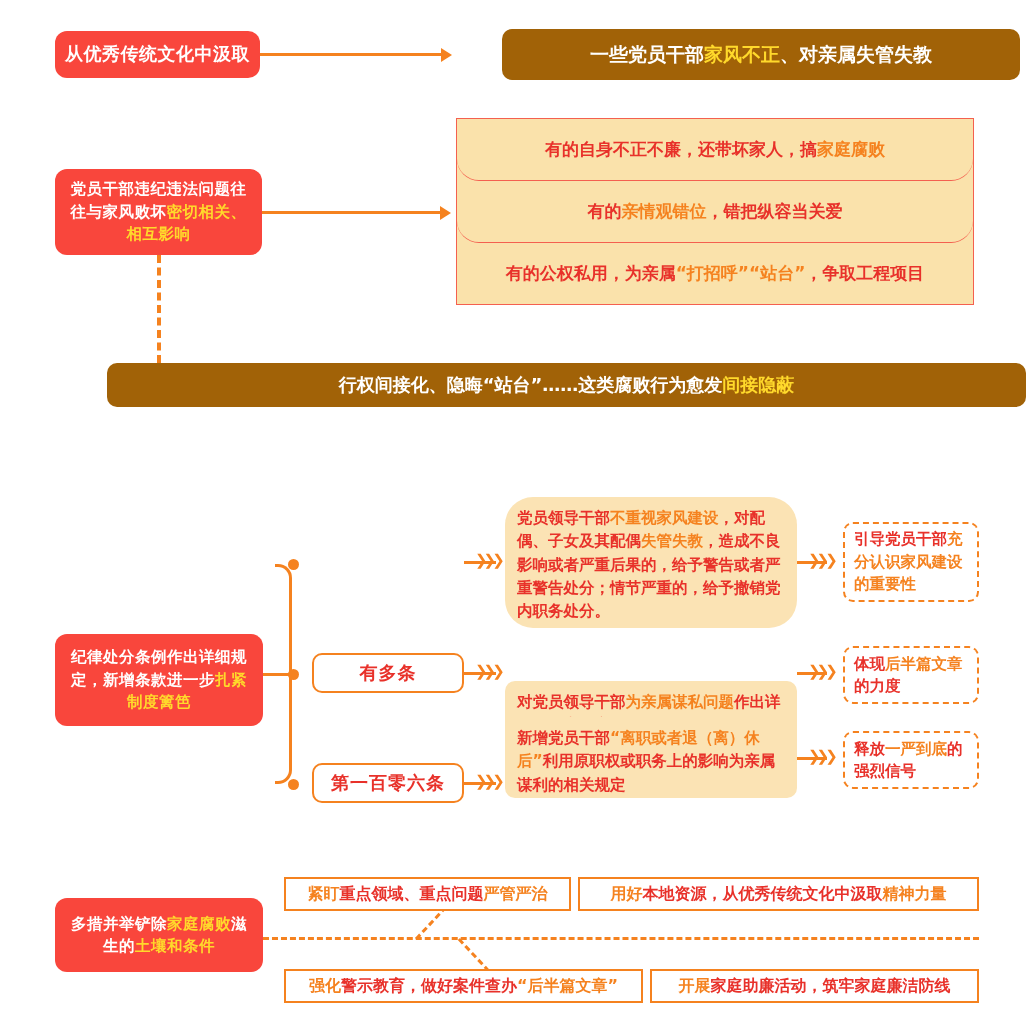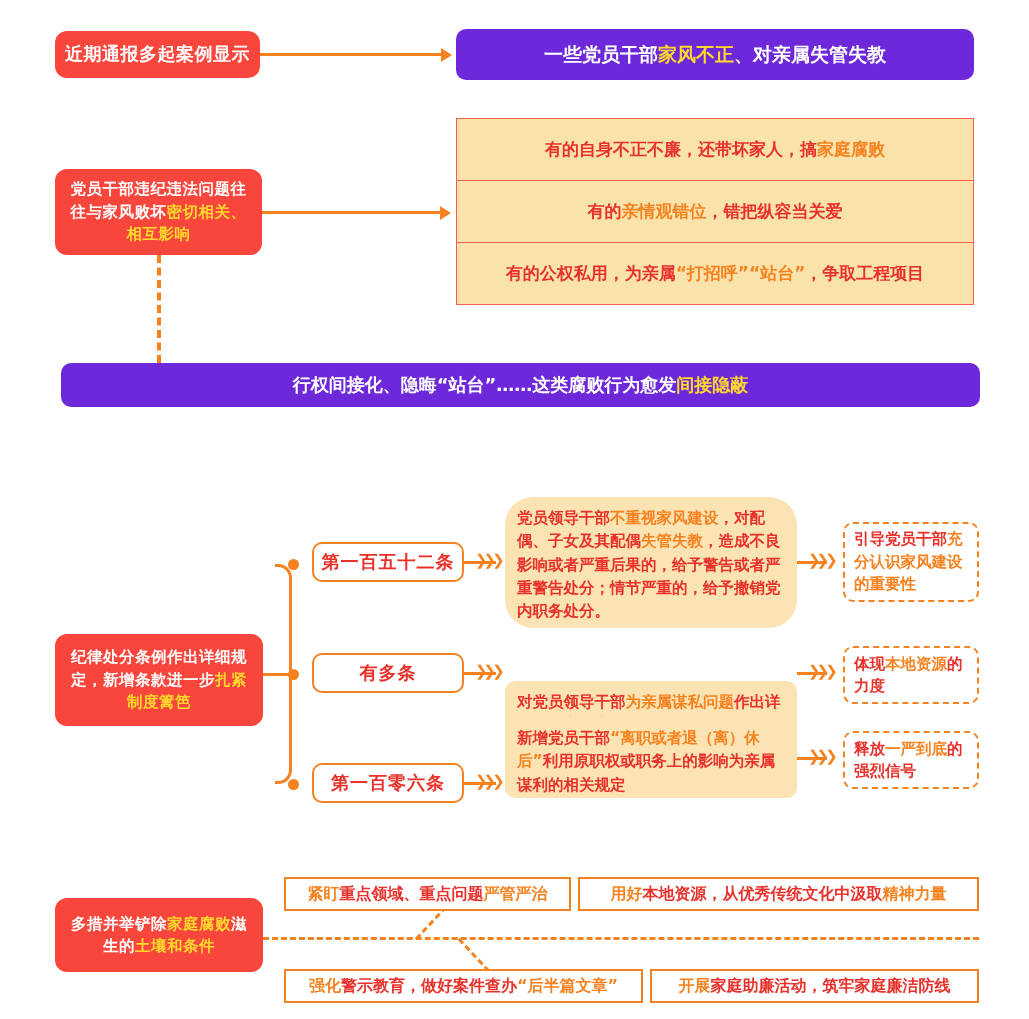--- a/index.html
+++ b/index.html
@@ -18,34 +18,35 @@
   .o{color:#f5821f;}
 
   
   .redbox{
     background:#f9463c;border-radius:12px;
     display:flex;align-items:center;justify-content:center;
     text-align:center;font-weight:bold;color:#fff;
     line-height:1.45;letter-spacing:0.5px;
   }
   .redbanner{
-    background:#6d28d9;border-radius:10px;
-    display:flex;align-items:center;justify-content:center;
-    text-align:left;font-weight:bold;color:#fff;
+    background:#a16207;border-radius:10px;
+    display:flex;align-items:center;justify-content:center;
+    text-align:left;font-weight:bold;color:#fff;margin-left:46px;
   }
 
   
   .creamtable{
     background:#fae2ab;border:1.5px solid #f4604f;
     display:flex;flex-direction:column;
   }
   .creamrow{
     flex:1;display:flex;align-items:center;justify-content:center;
     text-align:center;font-weight:bold;font-size:17px;color:#e8312a;
     border-bottom:1.5px solid #f4604f;
+    border-radius:22px;
   }
   .creamrow:last-child{border-bottom:none;}
 
   
   .pill{
     background:#ffffff;border:2px solid #f5821f;border-radius:10px;
     display:flex;align-items:center;justify-content:center;
     font-weight:bold;font-size:18px;color:#e8312a;letter-spacing:1px;
   }
 
@@ -98,21 +99,21 @@
     position:absolute;height:0;border-top:3px dashed #f5821f;
     transform-origin:0 0;
   }
 </style>
 </head>
 <body>
 
 <div class="stage">
 
   <div class="abs redbox" style="left:55px;top:31px;width:205px;height:47px;font-size:18px;">
-    <span>近期通报多起案例显示</span>
+    <span>从优秀传统文化中汲取</span>
   </div>
 
   <div class="abs hline" style="left:260px;top:53px;width:185px;"></div>
   <div class="abs arrowhead" style="left:441px;top:48px;"></div>
 
   <div class="abs redbanner" style="left:456px;top:29px;width:518px;height:51px;font-size:19px;">
     <span class="w">一些党员干部</span>
       <span class="y">家风不正</span>
       <span class="w">、对亲属失管失教</span>
   </div>
@@ -150,23 +151,20 @@
       <span class="w">纪律处分条例作出详细规定，新增条款进一步</span><span class="y">扎紧制度篱笆</span>
     </div>
   </div>
 
   <div class="abs hline" style="left:263px;top:673px;width:29px;"></div>
   <div class="abs bracket" style="left:275px;top:564px;width:17px;height:220px;"></div>
   <div class="abs dot" style="left:288px;top:559px;"></div>
   <div class="abs dot" style="left:288px;top:669px;"></div>
   <div class="abs dot" style="left:288px;top:779px;"></div>
 
-  <div class="abs pill" style="left:312px;top:542px;width:152px;height:40px;">
-    <span>第一百五十二条</span>
-  </div>
   <div class="abs hline" style="left:464px;top:561px;width:32px;"></div>
   <div class="abs chev" style="left:475px;top:553px;">❯❯❯</div>
   <div class="abs softbox" style="left:505px;top:497px;width:292px;height:131px;border-radius:28px;">
     <span class="r">党员领导干部</span><span class="o">不重视家风建设</span><span class="r">，对配偶、子女及其配偶</span><span class="o">失管失教</span><span class="r">，造成不良影响或者严重后果的，给予警告或者严重警告处分；情节严重的，给予撤销党内职务处分。</span>
   </div>
   <div class="abs hline" style="left:797px;top:561px;width:30px;"></div>
   <div class="abs chev" style="left:808px;top:553px;">❯❯❯</div>
   <div class="abs dashbox" style="left:843px;top:522px;width:136px;height:80px;">
     <div>
       <span class="r">引导党员干部</span><span class="o">充分认识家风建设的重要性</span><span class="r"></span>
@@ -178,21 +176,21 @@
   </div>
   <div class="abs hline" style="left:464px;top:672px;width:32px;"></div>
   <div class="abs chev" style="left:475px;top:664px;">❯❯❯</div>
   <div class="abs softbox" style="left:505px;top:681px;width:292px;height:56px;">
     <span class="r">对党员领导干部</span><span class="o">为亲属谋私问题</span><span class="r">作出详细分类和规定</span>
   </div>
   <div class="abs hline" style="left:797px;top:672px;width:30px;"></div>
   <div class="abs chev" style="left:808px;top:664px;">❯❯❯</div>
   <div class="abs dashbox" style="left:843px;top:646px;width:136px;height:58px;">
     <div>
-      <span class="r">体现</span><span class="o">本地资源</span><span class="r">的力度</span>
+      <span class="r">体现</span><span class="o">后半篇文章</span><span class="r">的力度</span>
     </div>
   </div>
 
   <div class="abs pill" style="left:312px;top:763px;width:152px;height:40px;">
     <span>第一百零六条</span>
   </div>
   <div class="abs hline" style="left:464px;top:782px;width:32px;"></div>
   <div class="abs chev" style="left:475px;top:774px;">❯❯❯</div>
   <div class="abs softbox" style="left:505px;top:717px;width:292px;height:81px;">
     <span class="r">新增党员干部</span><span class="o">“离职或者退（离）休后”</span><span class="r">利用原职权或职务上的影响为亲属谋利的相关规定</span>

